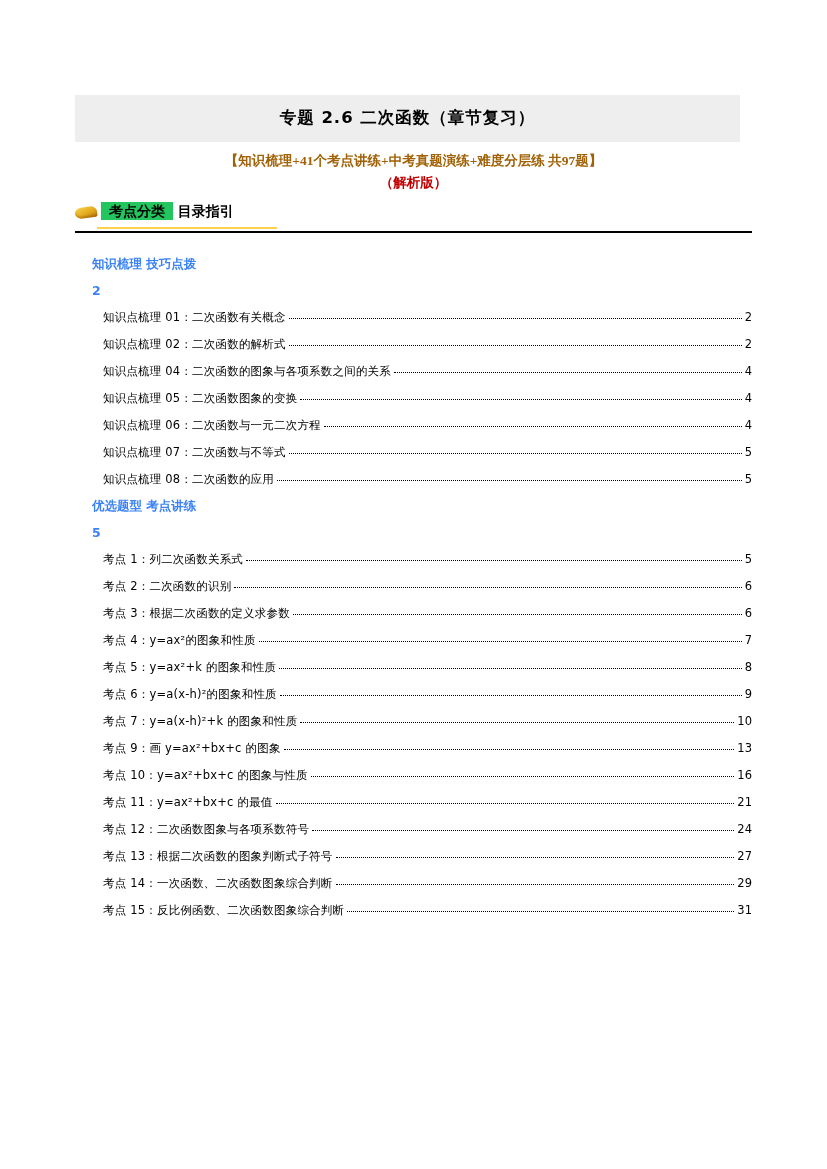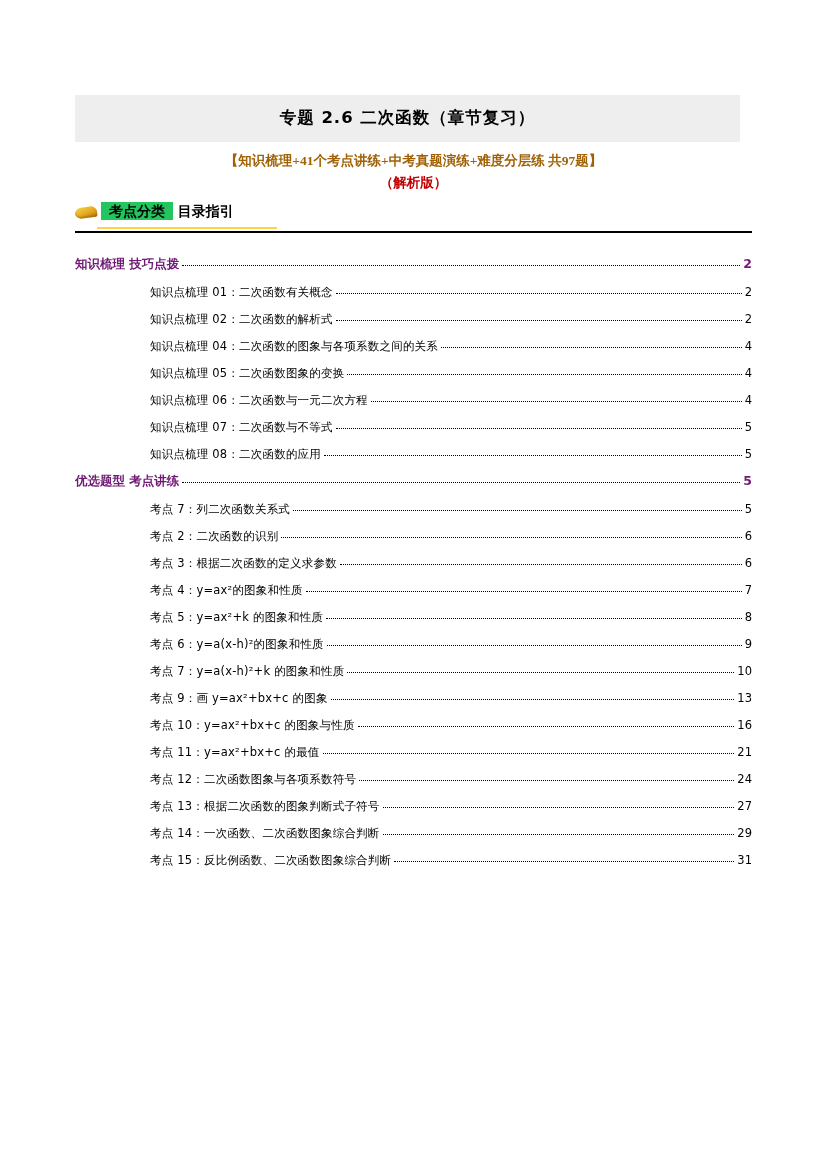--- a/index.html
+++ b/index.html
@@ -112,23 +112,24 @@
   .toc-row {
     display: flex;
     align-items: baseline;
     font-family: "DejaVu Sans", sans-serif;
     white-space: nowrap;
     overflow: hidden;
   }
   .toc-row.level1 {
     font-size: 12.5px;
     font-weight: bold;
-    color: #701a75;
-    margin: 0 0 2px 0;
+    color: #3b82f6;
+    margin: 0 0 2px 14px;
     padding-top: 9px;
+    flex-direction: column;
   }
   .toc-row.level2 {
     font-size: 11.5px;
     color: #000;
     margin: 0 0 2px 0;
     padding-top: 10px;
     padding-left: 28px;
   }
   .toc-label {
     flex: 0 1 auto;
@@ -143,21 +144,21 @@
     top: -2px;
     border-bottom: 1.2px dotted #000;
     height: 0.7em;
   }
   .toc-page {
     flex: 0 0 auto;
     font-size: 11.5px;
   }
   .level1 .toc-page { font-weight: bold; font-size: 12.5px; }
 
-  .toc-row.level2 .toc-label { letter-spacing: 0.2px; margin-left: 47px; }
+  .toc-row.level2 .toc-label { letter-spacing: 0.2px; }
 </style>
 </head>
 <body>
 
 <div class="page">
 
   <div class="title-banner">
     <span class="title-text">专题 2.6 二次函数（章节复习）</span>
   </div>
 
@@ -221,21 +222,21 @@
       <span class="toc-page">5</span>
     </div>
 
     <div class="toc-row level1">
       <span class="toc-label">优选题型 考点讲练</span>
       <span class="toc-dots"></span>
       <span class="toc-page">5</span>
     </div>
 
     <div class="toc-row level2">
-      <span class="toc-label">考点 7：列二次函数关系式</span>
+      <span class="toc-label">考点 1：列二次函数关系式</span>
       <span class="toc-dots"></span>
       <span class="toc-page">5</span>
     </div>
 
     <div class="toc-row level2">
       <span class="toc-label">考点 2：二次函数的识别</span>
       <span class="toc-dots"></span>
       <span class="toc-page">6</span>
     </div>
 

